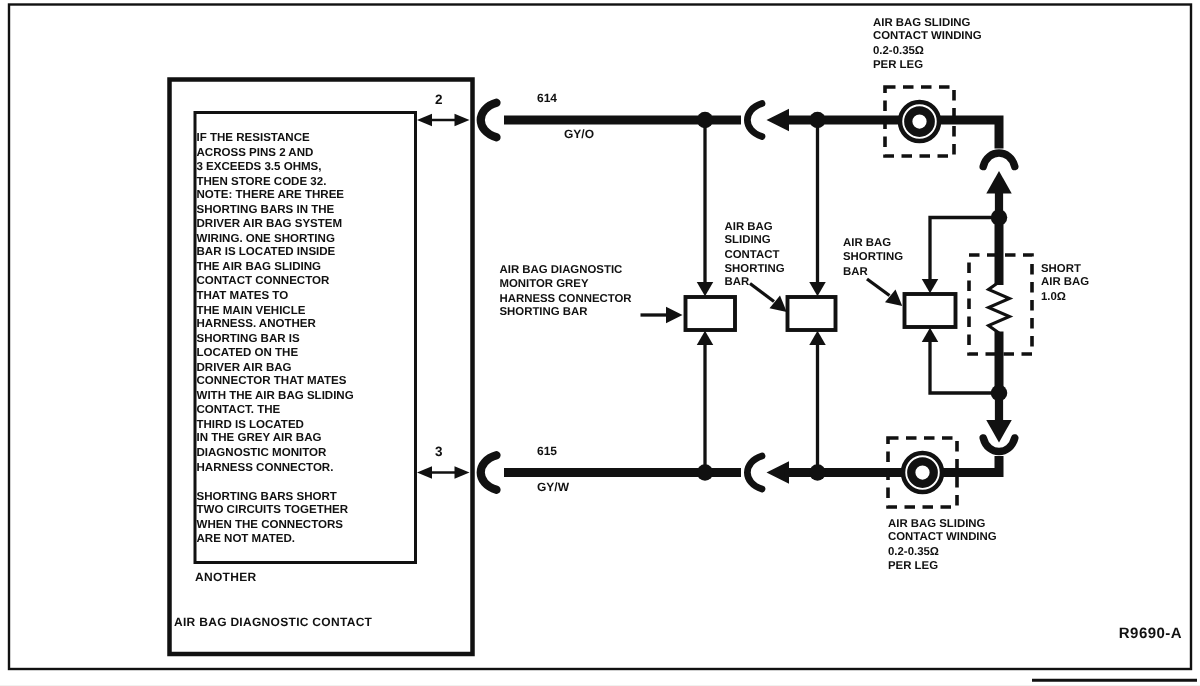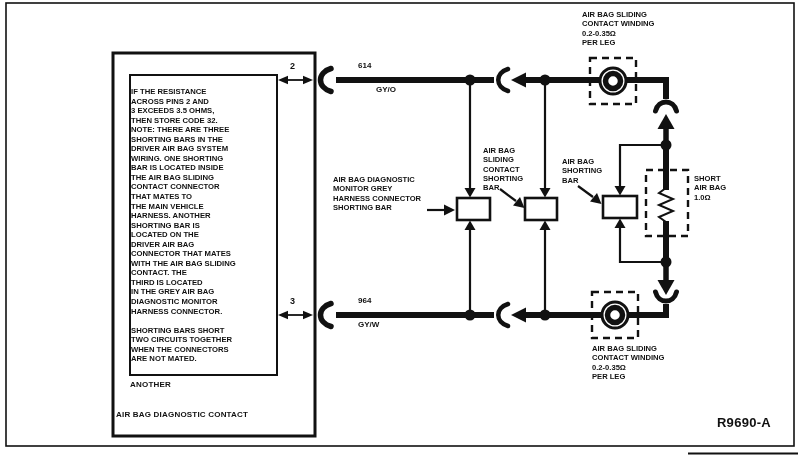--- a/index.html
+++ b/index.html
@@ -6,21 +6,21 @@
   .page{position:relative;width:800px;height:457px;background:#ffffff;overflow:hidden;
         font-family:"Liberation Sans","DejaVu Sans",sans-serif;color:#111;}
   svg{position:absolute;left:0;top:0;}
   .lbl{position:absolute;font-weight:bold;color:#111;white-space:pre-line;
        font-size:7.6px;line-height:9.3px;letter-spacing:0px;}
   .ctr{text-align:left;}
   .note{font-size:7.7px;line-height:9.55px;}
   .pin{font-size:9px;}
   .wire-id{font-size:8px;line-height:9px;}
   .caption{font-size:8px;letter-spacing:0.2px;}
-  .ref{font-size:13px;text-align:center;letter-spacing:0.3px;}
+  .ref{font-size:10px;text-align:right;letter-spacing:0.3px;}
 </style>
 </head>
 <body>
 
 <div class="page">
 
   <svg width="800" height="457" viewBox="0 0 800 457">
 
     <rect x="6" y="3" width="788" height="443" fill="none" stroke="#111" stroke-width="1.6"></rect>
     <line x1="688" y1="453.5" x2="798" y2="453.5" stroke="#111" stroke-width="2"></line>
@@ -161,21 +161,21 @@
 
   <div class="lbl caption ctr" style="left:130px;top:380px;width:147px;">ANOTHER</div>
 
   <div class="lbl caption ctr" style="left:116px;top:410px;width:196px;">AIR BAG DIAGNOSTIC CONTACT</div>
 
   <div class="lbl pin" style="left:290px;top:62px;">2</div>
   <div class="lbl pin" style="left:290px;top:297px;">3</div>
 
   <div class="lbl wire-id ctr" style="left:358px;top:61px;width:44px;">614</div>
   <div class="lbl wire-id ctr" style="left:376px;top:85px;width:44px;">GY/O</div>
-  <div class="lbl wire-id ctr" style="left:358px;top:296px;width:44px;">964</div>
+  <div class="lbl wire-id ctr" style="left:358px;top:296px;width:44px;">615</div>
   <div class="lbl wire-id ctr" style="left:358px;top:320px;width:44px;">GY/W</div>
 
   <div class="lbl" style="left:582px;top:10px;">AIR BAG SLIDING
 CONTACT WINDING
 0.2-0.35Ω
 PER LEG</div>
   <div class="lbl" style="left:592px;top:344px;">AIR BAG SLIDING
 CONTACT WINDING
 0.2-0.35Ω
 PER LEG</div>

